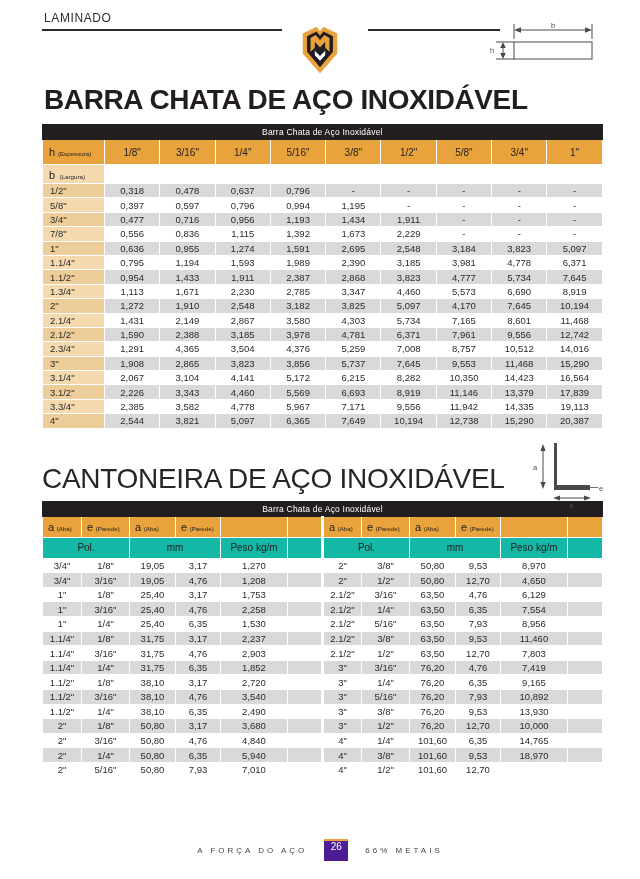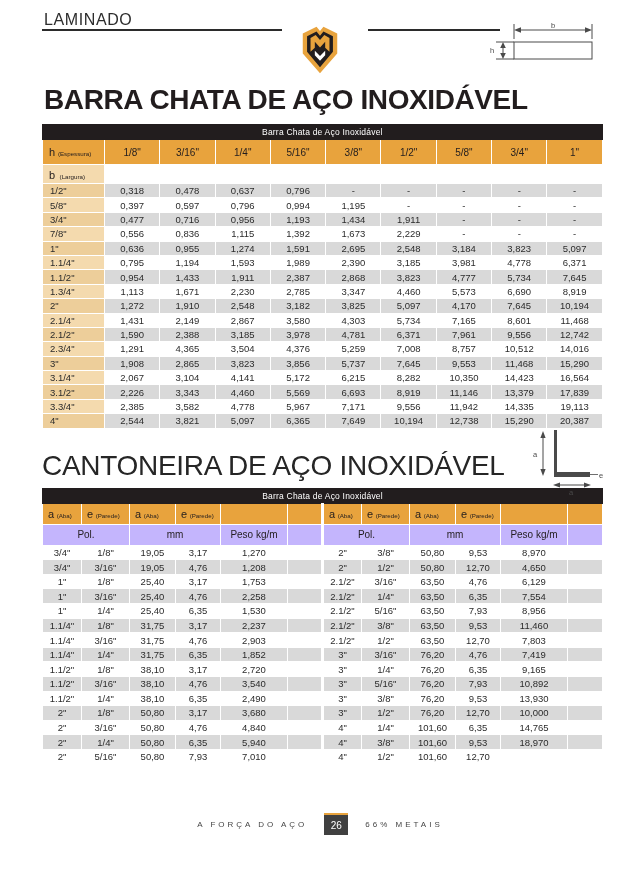--- a/index.html
+++ b/index.html
@@ -2,31 +2,31 @@
 <html><head>
 <meta charset="utf-8">
 <style>
   html,body{margin:0;padding:0;background:#ffffff;}
   body{width:640px;height:879px;font-family:"Liberation Sans", sans-serif;-webkit-font-smoothing:antialiased;}
   .page{position:relative;width:640px;height:879px;overflow:hidden;background:#fff;}
   .content{padding:0 38px 0 42px;}
 
   
   .page-header{position:relative;height:82px;}
-  .cat-label{position:absolute;left:2px;top:11px;font-size:16px;letter-spacing:.6px;color:#2d2d2d;text-align:right;}
+  .cat-label{position:absolute;left:2px;top:11px;font-size:12px;letter-spacing:.6px;color:#2d2d2d;text-align:right;}
   .rule{position:absolute;top:29px;height:2px;background:#2b2b2b;}
   .rule-left{left:0;width:240px;}
   .rule-right{left:326px;width:132px;}
   .logo{position:absolute;left:249px;top:25px;width:58px;height:50px;}
   .flatbar-svg{position:absolute;right:-6px;top:20px;}
   .dim-label{font-size:7.5px;fill:#4a4a4a;font-family:"Liberation Sans",sans-serif;}
 
   
   h1.sec-title{margin:2px 0 8px 2px;font-size:28px;font-weight:800;letter-spacing:-.4px;color:#221d1e;}
-  .section2-head{position:relative;margin-top:13px;height:46px;}
+  .section2-head{position:relative;margin-top:26px;height:46px;}
   h2.sec-title2{margin:0;padding-top:8px;font-size:28px;font-weight:400;letter-spacing:-.3px;color:#262626;}
   .angle-svg{position:absolute;right:-4px;top:-14px;}
 
   
   table{border-collapse:collapse;table-layout:fixed;width:560px;}
   th,td{border:1px solid #fff;padding:0;overflow:hidden;white-space:nowrap;}
   .blackbar th{background:#221d1e;color:#fff;font-size:8.5px;font-weight:400;height:14px;text-align:center;letter-spacing:.2px;border:1px solid #221d1e;}
 
   
   .t1 col.lab{width:62px;}
@@ -43,29 +43,29 @@
   .t1 tbody tr.stripe td{background:#d9d9d9;}
 
   
   .t2 col.c-a{width:39px;}
   .t2 col.c-e{width:48px;}
   .t2 col.c-am{width:46px;}
   .t2 col.c-em{width:45px;}
   .t2 col.c-p{width:67px;}
   .t2 col.c-f{width:35px;}
   .t2 thead .hrow th{background:#e8a33d;color:#221d1e;font-weight:400;font-size:9px;height:20px;text-align:left;padding-left:5px;}
-  .t2 thead .hrow2 th{background:#c4b5fd;color:#221d1e;font-weight:400;font-size:10px;height:20px;text-align:center;padding-left:0;}
+  .t2 thead .hrow2 th{background:#14b8a6;color:#221d1e;font-weight:400;font-size:10px;height:20px;text-align:center;padding-left:0;}
   .t2 tbody td{background:#fff;font-size:9.5px;text-align:center;color:#2b2b2b;height:13.6px;}
   .t2 tbody tr.stripe td{background:#d9d9d9;}
   .t2 .divide{border-left:3px solid #fff;}
 
   
-  .footer{position:absolute;top:813px;left:0;right:0;display:flex;justify-content:center;align-items:center;gap:17px;}
+  .footer{position:absolute;top:839px;left:0;right:0;display:flex;justify-content:center;align-items:center;gap:17px;}
   .foot-text{font-size:8px;letter-spacing:3px;color:#454545;font-weight:400;}
-  .pagebox{display:inline-flex;justify-content:center;align-items:center;width:24px;height:20px;background:#404040;border-top:2.5px solid #e8a33d;color:#fff;font-size:10px;}
+  .pagebox{display:inline-flex;justify-content:center;width:24px;height:20px;background:#4c1d95;border-top:2.5px solid #e8a33d;color:#fff;font-size:10px;}
 </style>
 </head>
 <body>
 
 <div class="page">
   <div class="content">
 
     <div class="page-header">
       <span class="cat-label">LAMINADO</span>
       <div class="rule rule-left"></div>

